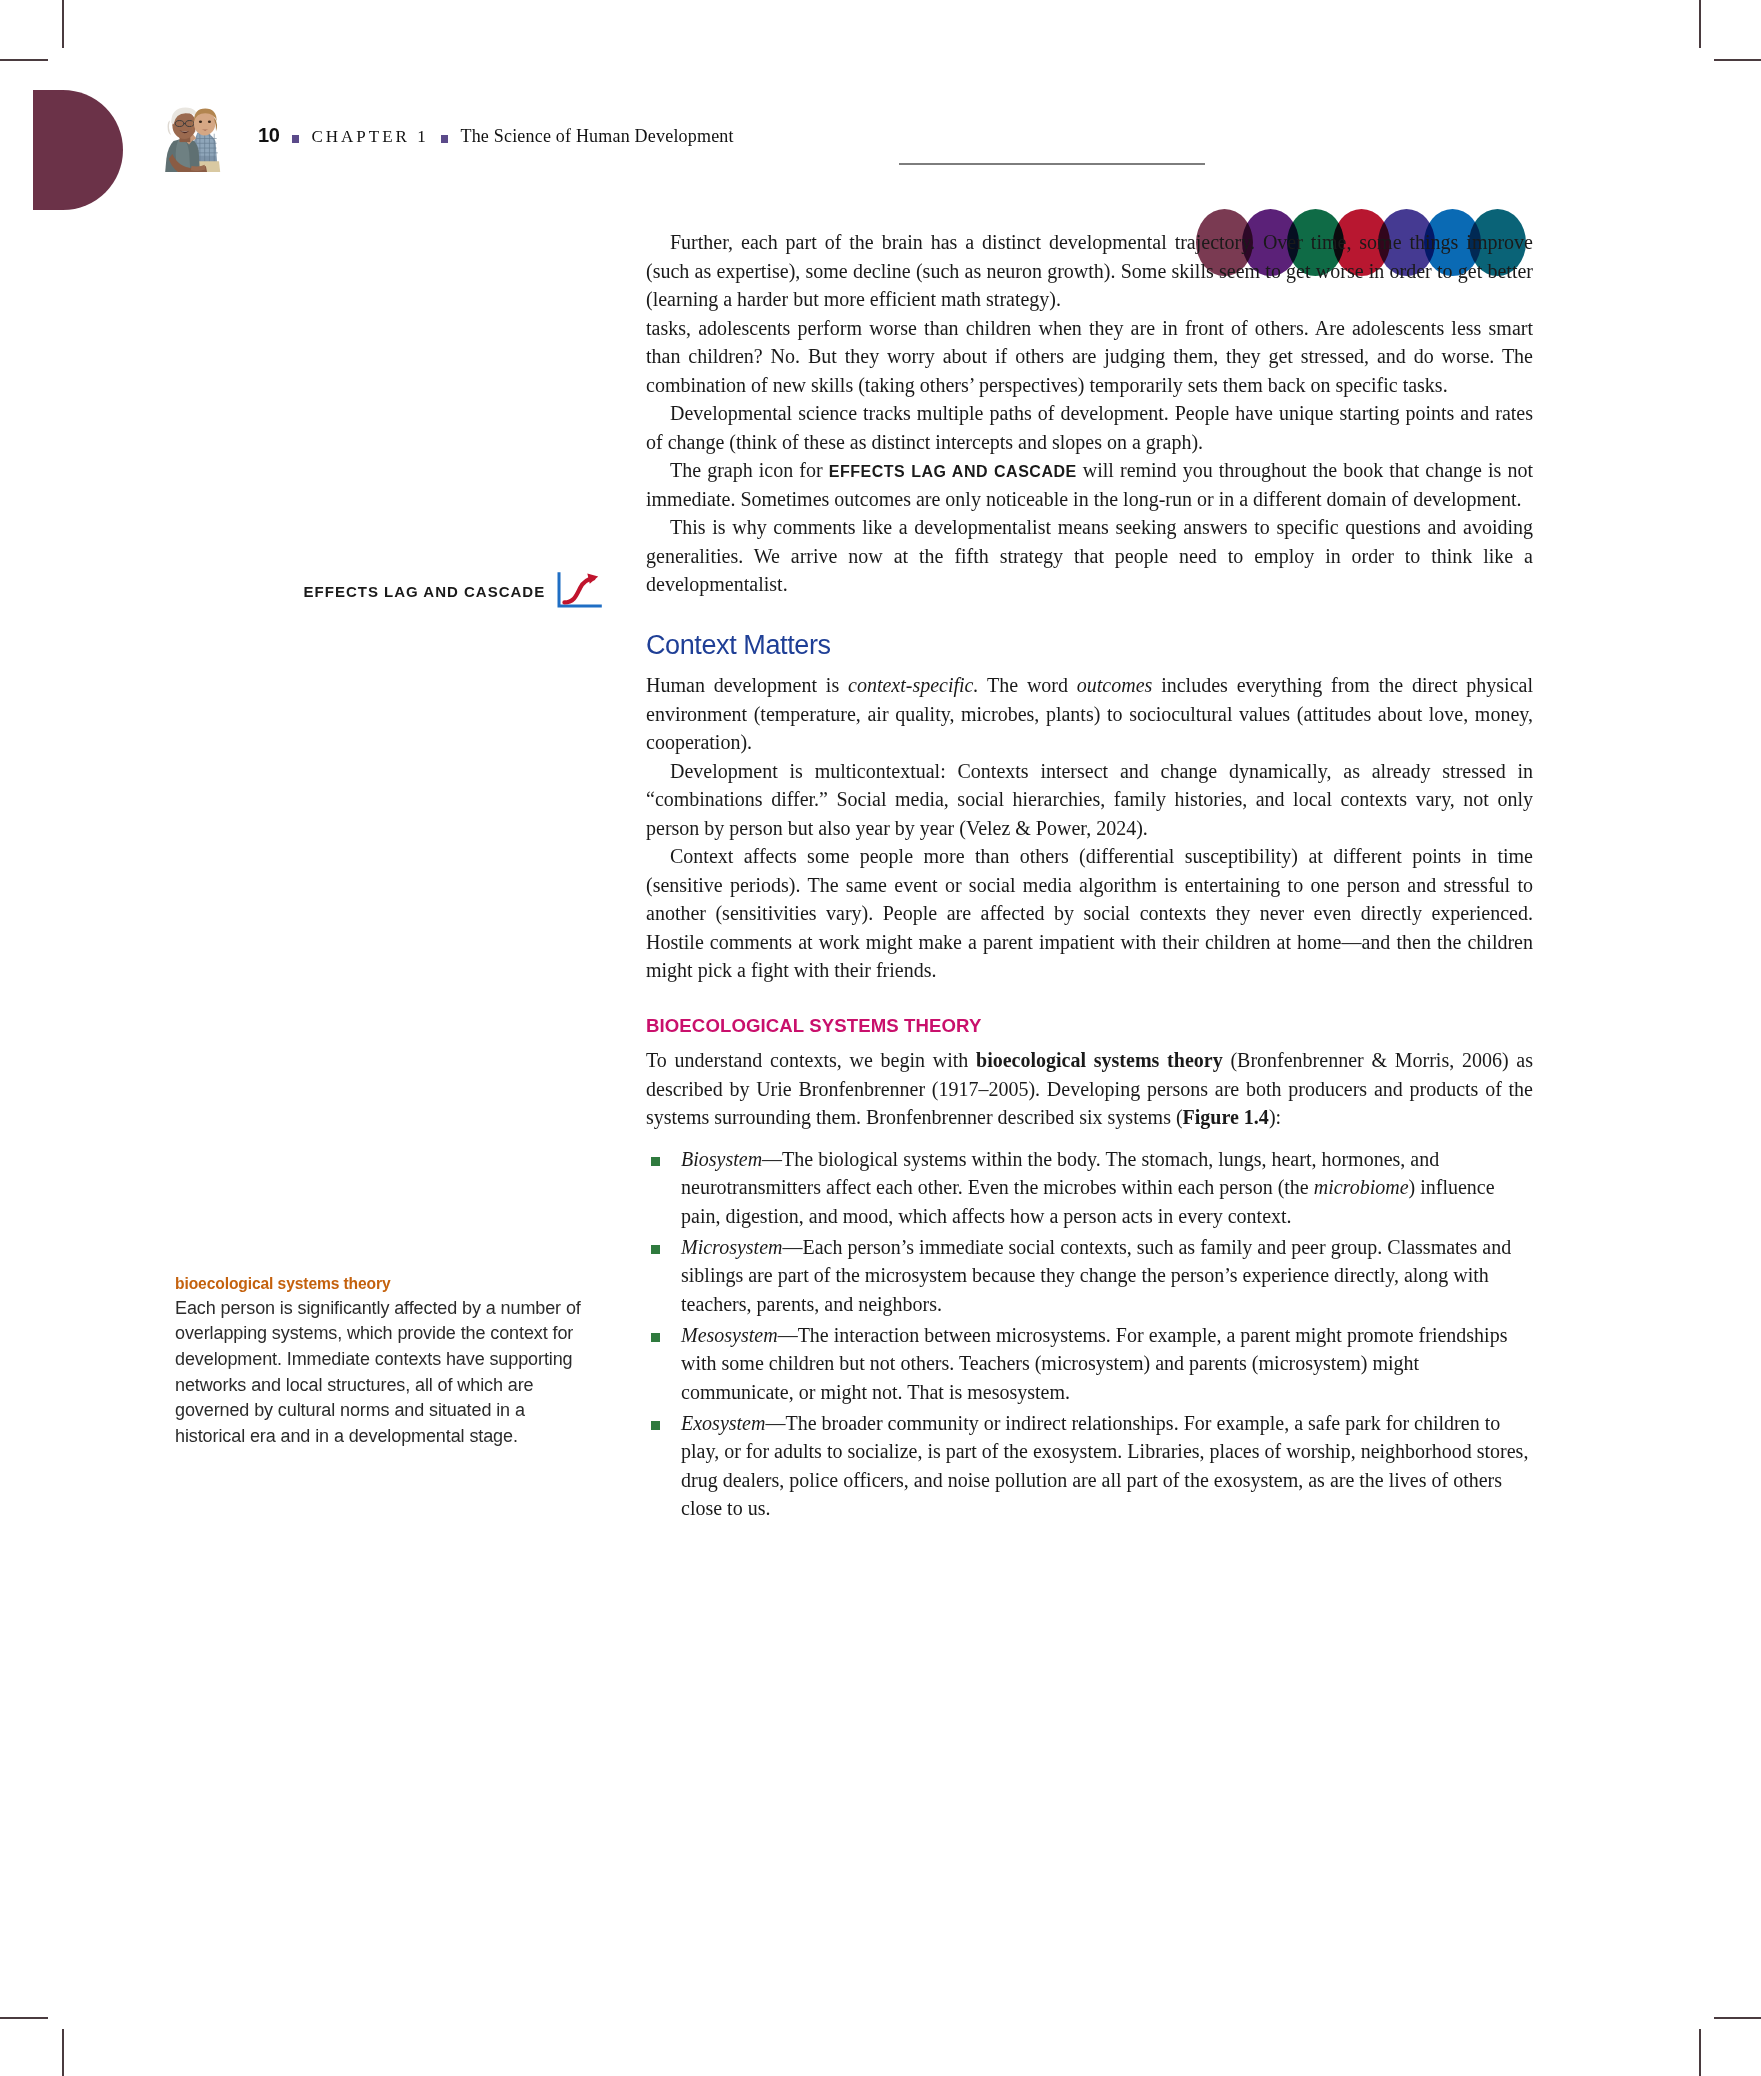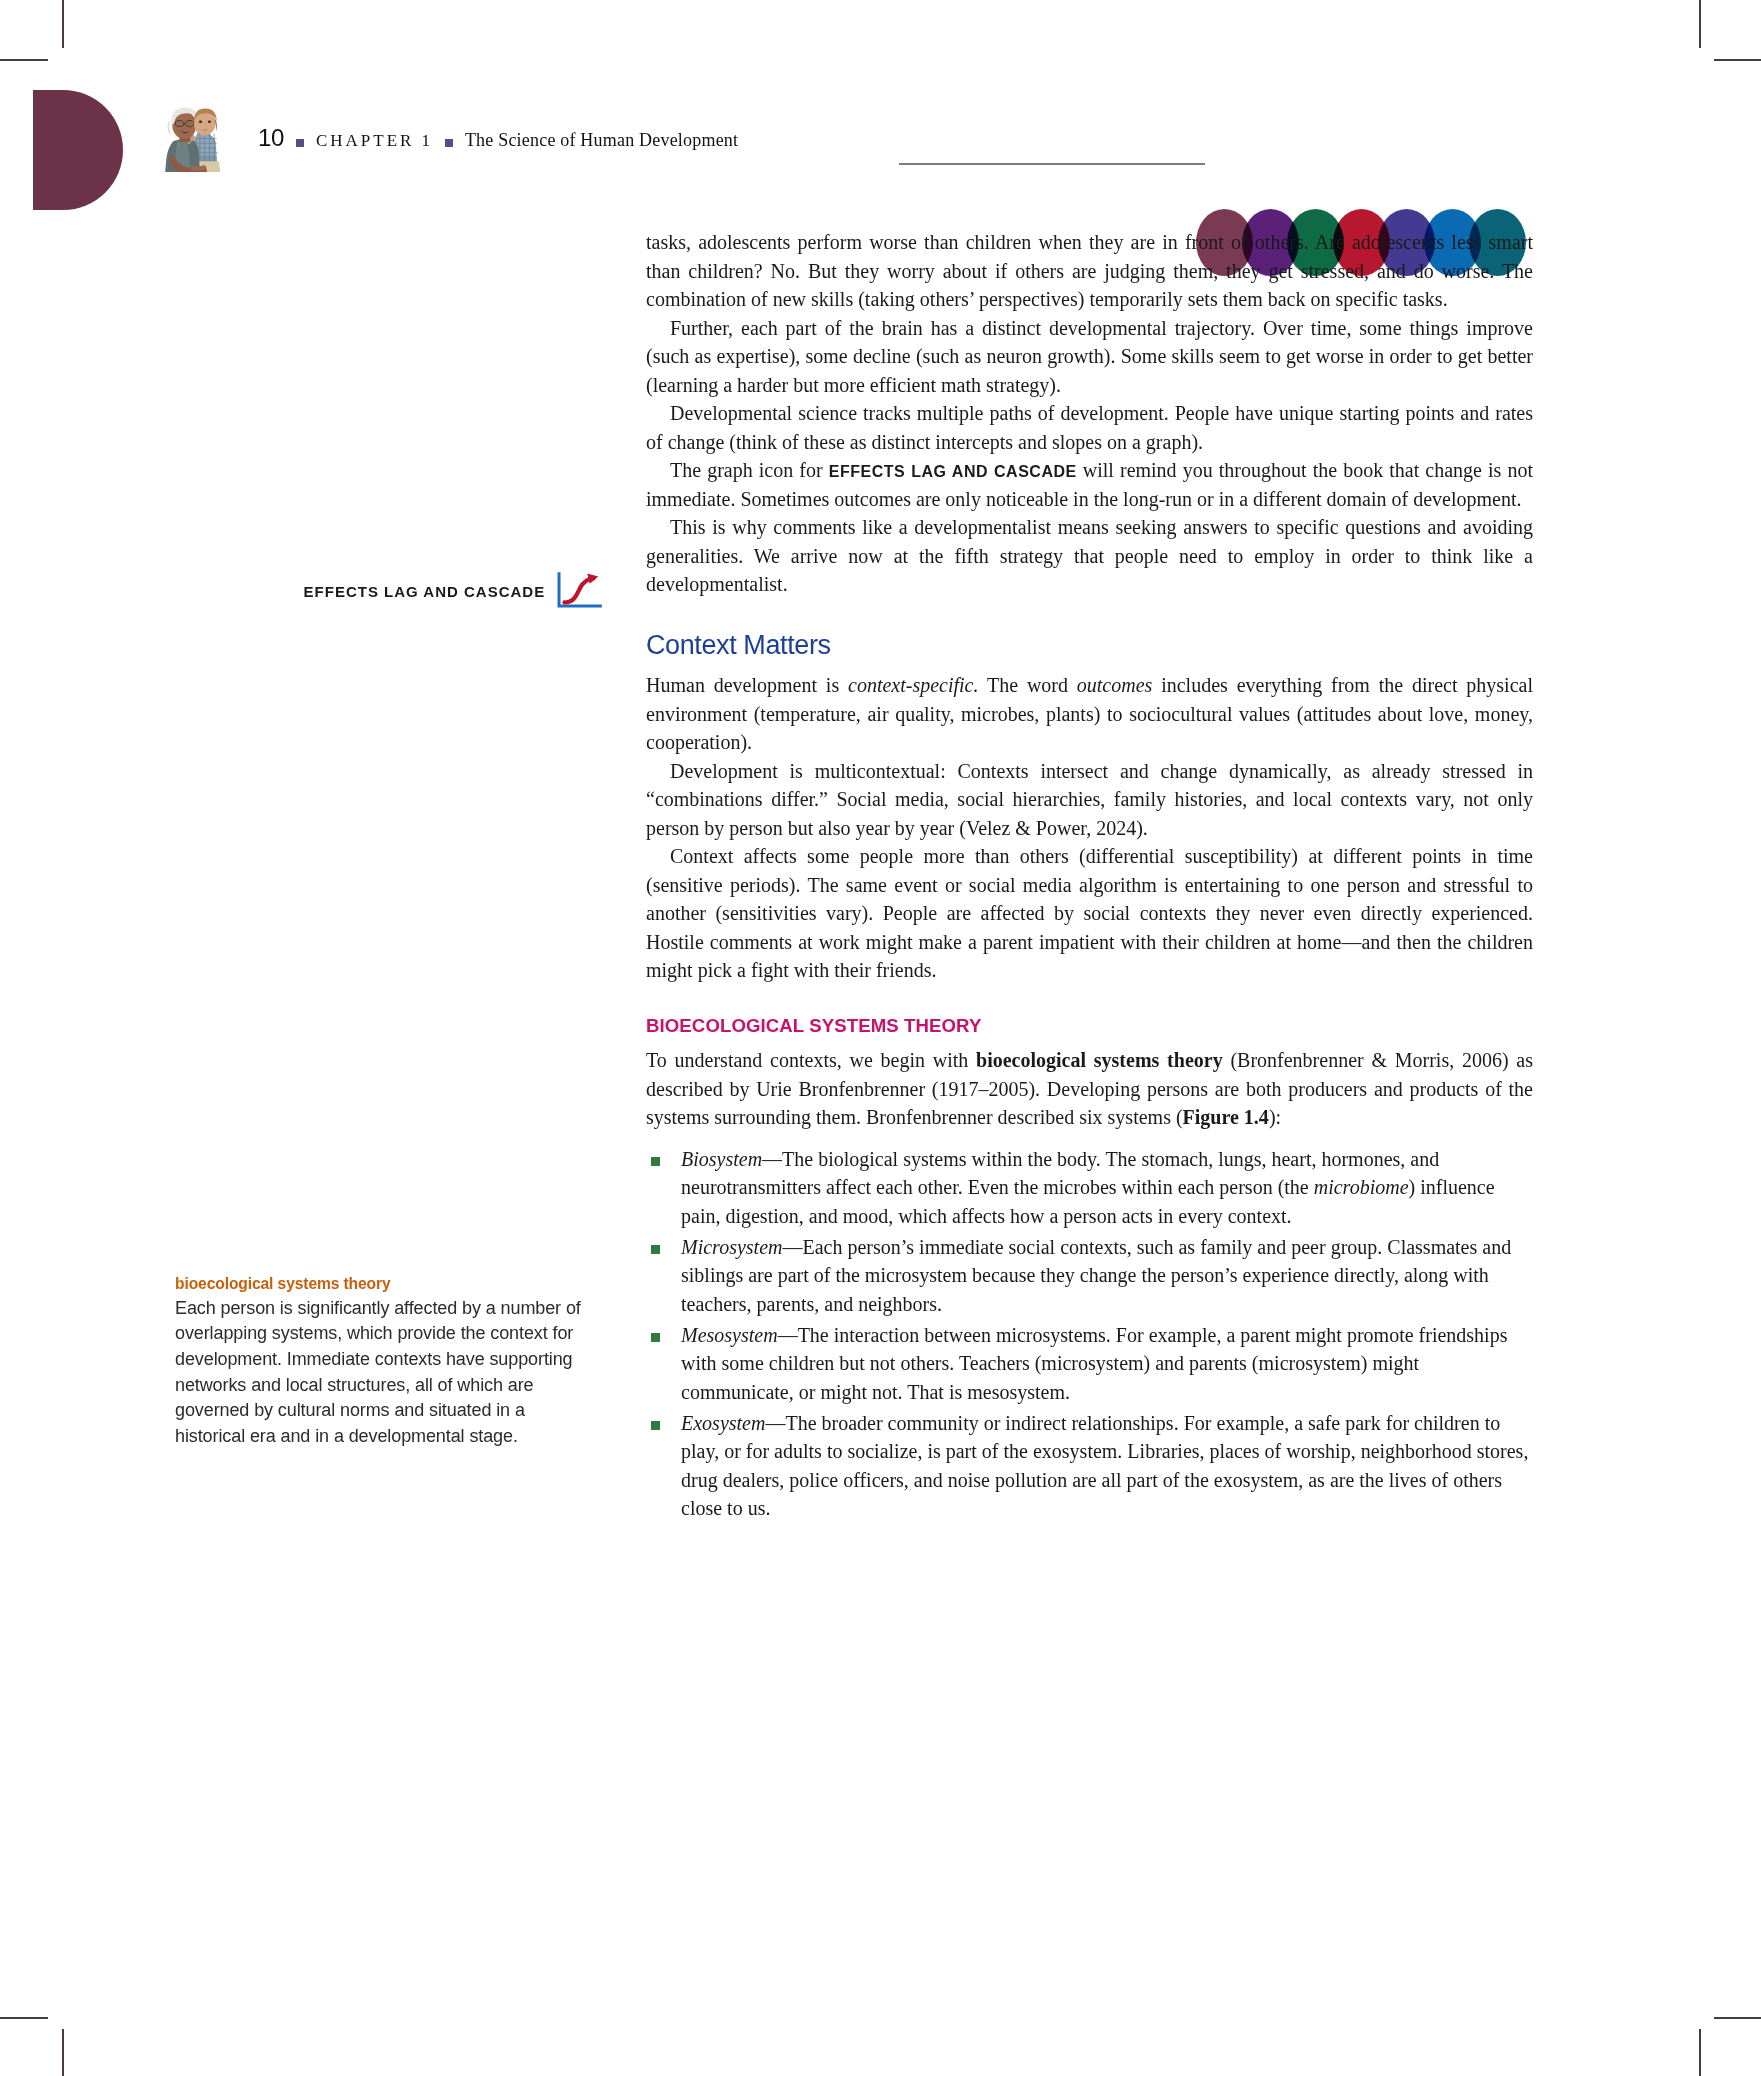--- a/index.html
+++ b/index.html
@@ -45,22 +45,22 @@
   .photo-canvas { width: 67px; height: 73px; display: block; }
 
   .header-text {
     position: absolute;
     left: 258px; top: 34px;
     white-space: nowrap;
     font-family: "Liberation Serif", serif;
   }
   .hdr-pagenum {
     font-family: "Liberation Sans", sans-serif;
-    font-weight: normal;
-    font-size: 24px;
+    font-weight: bold;
+    font-size: 20px;
     color: #111;
     letter-spacing: -0.3px;
   }
   .hdr-sq {
     display: inline-block;
     width: 7.8px; height: 7.8px;
     background: #5b4a8a;
     margin: 0 9.6px 1.2px 9.6px;
     vertical-align: middle;
   }
@@ -296,22 +296,22 @@
   </span>
 </div>
 
 <div id="glossary-note">
   <div class="gloss-term">bioecological systems theory</div>
   <div class="gloss-def">Each person is significantly affected by a number of overlapping systems, which provide the context for development. Immediate contexts have supporting networks and local structures, all of which are governed by cultural norms and situated in a historical era and in a developmental stage.</div>
 </div>
 
 <div id="right-col">
 
+  <p class="body indent">Further, each part of the brain has a distinct developmental trajectory. Over time, some things improve (such as expertise), some decline (such as neuron growth). Some skills seem to get worse in order to get better (learning a harder but more efficient math strategy).</p>
   <p class="body">tasks, adolescents perform worse than children when they are in front of others. Are adolescents less smart than children? No. But they worry about if others are judging them, they get stressed, and do worse. The combination of new skills (taking others’ perspectives) temporarily sets them back on specific tasks.</p>
-  <p class="body indent">Further, each part of the brain has a distinct developmental trajectory. Over time, some things improve (such as expertise), some decline (such as neuron growth). Some skills seem to get worse in order to get better (learning a harder but more efficient math strategy).</p>
   <p class="body indent">Developmental science tracks multiple paths of development. People have unique starting points and rates of change (think of these as distinct intercepts and slopes on a graph).</p>
 
   <p class="body indent">
     <span>The graph icon for </span><span class="icon-label" style="font-size:16px;letter-spacing:0.5px;">EFFECTS LAG AND CASCADE</span><span> will remind you throughout the book that change is not immediate. Sometimes outcomes are only noticeable in the long-run or in a different domain of development.</span>
   </p>
 
   <p class="body indent">This is why comments like a developmentalist means seeking answers to specific questions and avoiding generalities. We arrive now at the fifth strategy that people need to employ in order to think like a developmentalist.</p>
 
   <h2 class="section-head">Context Matters</h2>
 

